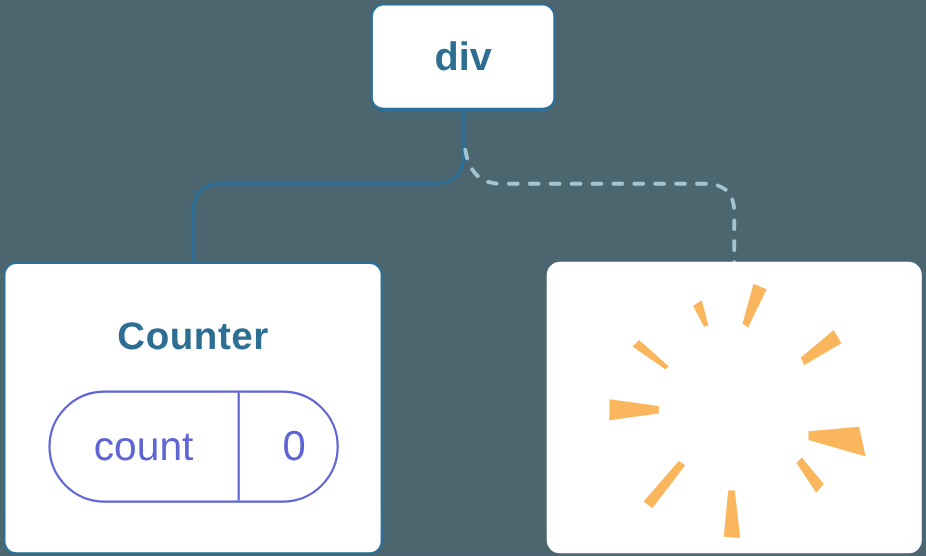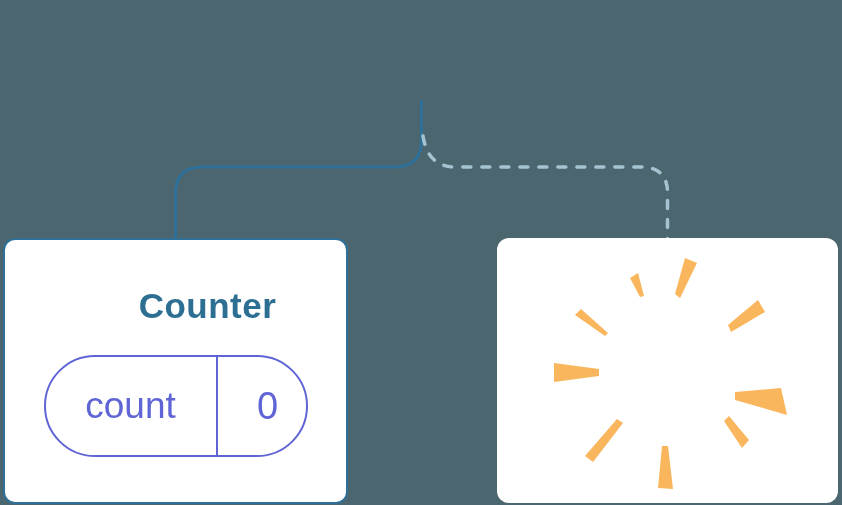--- a/index.html
+++ b/index.html
@@ -53,21 +53,20 @@
   .counter-title {
     position: absolute;
     top: 46px;
     left: 0;
     width: 100%;
     text-align: center;
     color: #2D6E93;
     font-size: 35px;
     font-weight: bold;
     letter-spacing: 0.5px;
-    margin-left: 32px;
   }
   .state-pill {
     position: absolute;
     top: 115px;
     left: 50%;
     transform: translateX(-50%);
     width: 264px;
     height: 102px;
     border: 2.5px solid #6065D6;
     border-radius: 52px;
@@ -110,20 +109,23 @@
 </head>
 <body>
 
 <div class="canvas">
 
   <svg class="edges-svg" viewBox="0 0 842 505" xmlns="http://www.w3.org/2000/svg">
     <path d="M421.5 100 L421.5 140 Q421.5 167 394.5 167 L202 167 Q175.5 167 175.5 194 L175.5 238" fill="none" stroke="#2F7098" stroke-width="3"></path>
     <path d="M423 136 Q428 167 455 167 L641 167 Q667.5 167 667.5 193 L667.5 239" fill="none" stroke="#A6C3D2" stroke-width="3.5" stroke-dasharray="8 11" stroke-linecap="round"></path>
   </svg>
 
+  <div class="node root-node">
+    <span>div</span>
+  </div>
 
   <div class="node counter-card">
     <div class="counter-title">Counter</div>
     <div class="state-pill">
       <div class="pill-key">count</div>
       <div class="pill-value">0</div>
     </div>
   </div>
 
   <div class="node poof-card">

